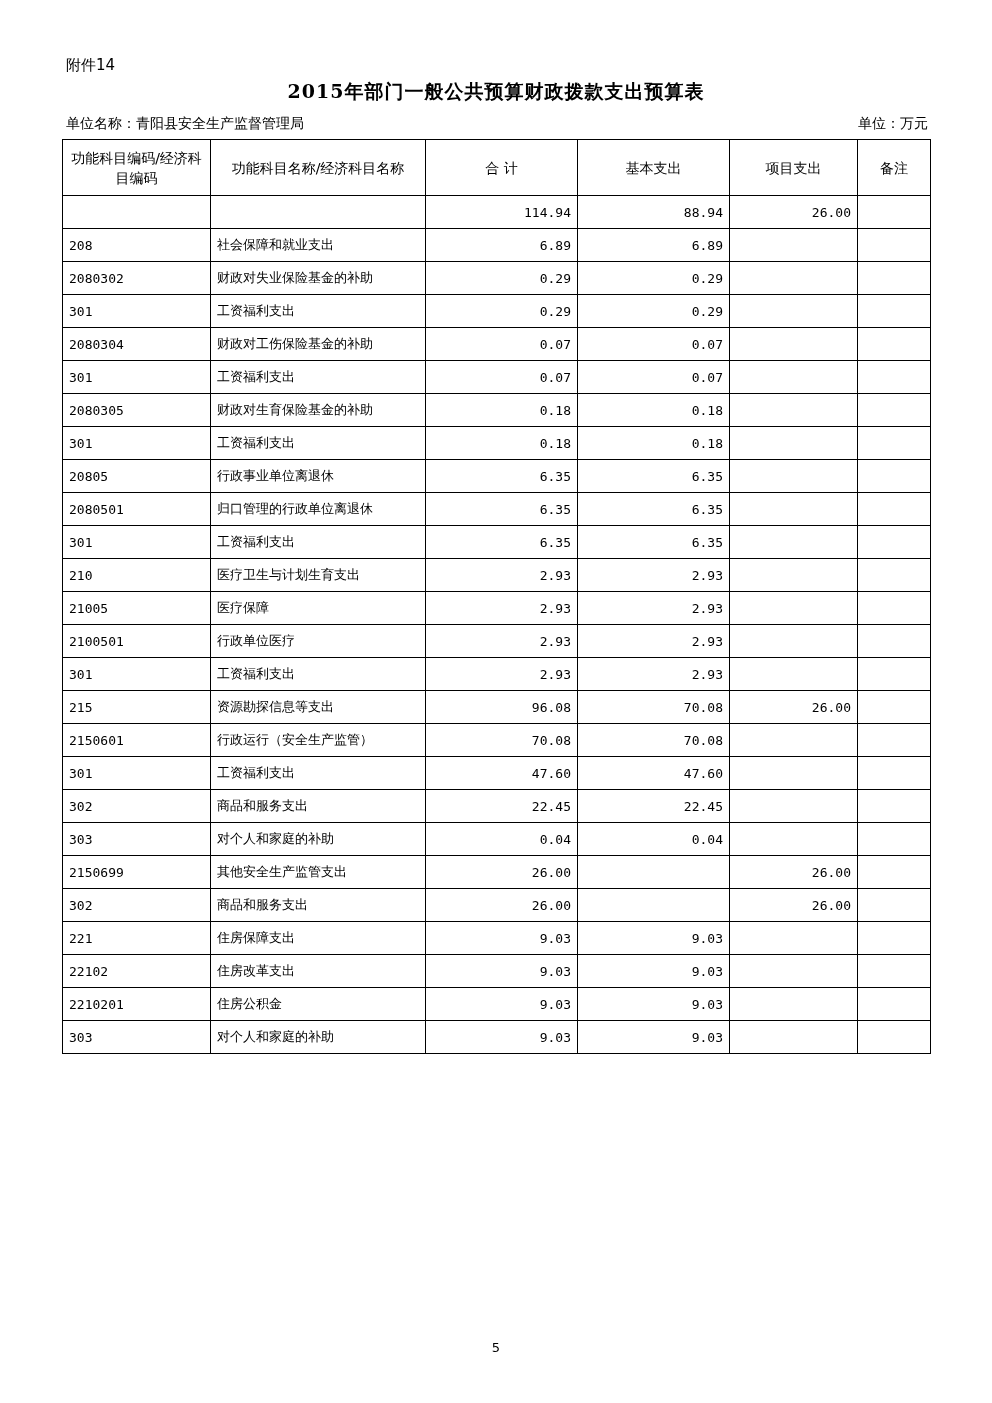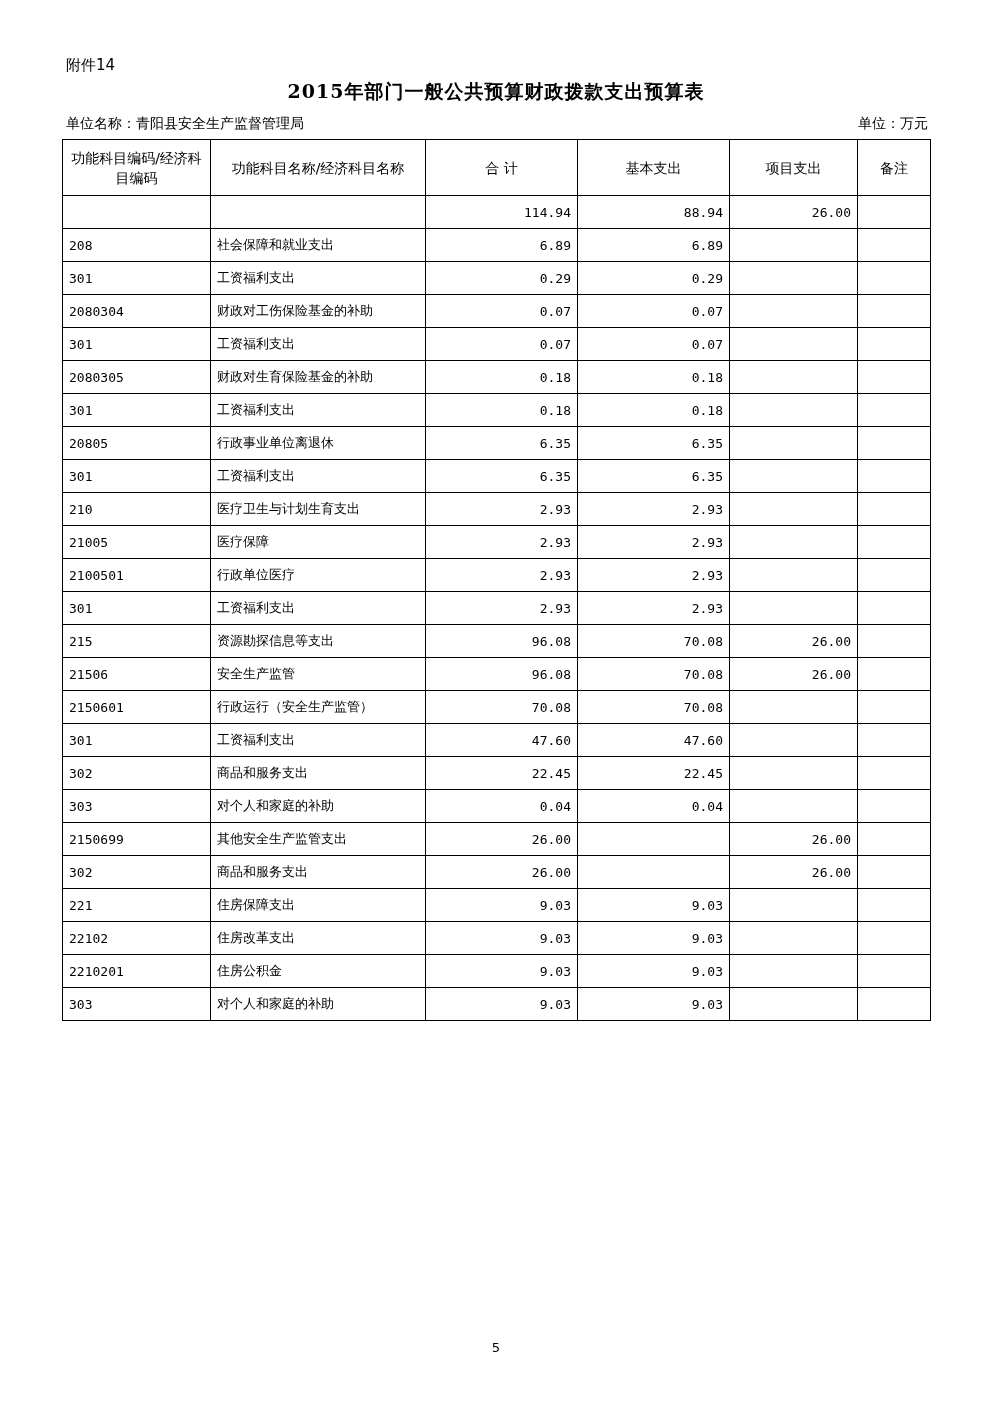--- a/index.html
+++ b/index.html
@@ -155,20 +155,28 @@
         </tr>
         <tr>
           <td class="code lvl0">208</td>
           <td class="name nm-lvl0">社会保障和就业支出</td>
           <td class="num">6.89</td>
           <td class="num">6.89</td>
           <td class="num"></td>
           <td class="remark"></td>
         </tr>
         <tr>
+          <td class="code lvl2">2080302</td>
+          <td class="name nm-lvl2">财政对失业保险基金的补助</td>
+          <td class="num">0.29</td>
+          <td class="num">0.29</td>
+          <td class="num"></td>
+          <td class="remark"></td>
+        </tr>
+        <tr>
           <td class="code lvl3">301</td>
           <td class="name nm-lvl3">工资福利支出</td>
           <td class="num">0.29</td>
           <td class="num">0.29</td>
           <td class="num"></td>
           <td class="remark"></td>
         </tr>
         <tr>
           <td class="code lvl2">2080304</td>
           <td class="name nm-lvl2">财政对工伤保险基金的补助</td>
@@ -203,20 +211,28 @@
         </tr>
         <tr>
           <td class="code lvl1">20805</td>
           <td class="name nm-lvl1">行政事业单位离退休</td>
           <td class="num">6.35</td>
           <td class="num">6.35</td>
           <td class="num"></td>
           <td class="remark"></td>
         </tr>
         <tr>
+          <td class="code lvl2">2080501</td>
+          <td class="name nm-lvl2">归口管理的行政单位离退休</td>
+          <td class="num">6.35</td>
+          <td class="num">6.35</td>
+          <td class="num"></td>
+          <td class="remark"></td>
+        </tr>
+        <tr>
           <td class="code lvl3">301</td>
           <td class="name nm-lvl3">工资福利支出</td>
           <td class="num">6.35</td>
           <td class="num">6.35</td>
           <td class="num"></td>
           <td class="remark"></td>
         </tr>
         <tr>
           <td class="code lvl0">210</td>
           <td class="name nm-lvl0">医疗卫生与计划生育支出</td>
@@ -251,28 +267,20 @@
         </tr>
         <tr>
           <td class="code lvl0">215</td>
           <td class="name nm-lvl0">资源勘探信息等支出</td>
           <td class="num">96.08</td>
           <td class="num">70.08</td>
           <td class="num">26.00</td>
           <td class="remark"></td>
         </tr>
         <tr>
-          <td class="code lvl1">21506</td>
-          <td class="name nm-lvl1">安全生产监管</td>
-          <td class="num">96.08</td>
-          <td class="num">70.08</td>
-          <td class="num">26.00</td>
-          <td class="remark"></td>
-        </tr>
-        <tr>
           <td class="code lvl2">2150601</td>
           <td class="name nm-lvl2">行政运行（安全生产监管）</td>
           <td class="num">70.08</td>
           <td class="num">70.08</td>
           <td class="num"></td>
           <td class="remark"></td>
         </tr>
         <tr>
           <td class="code lvl3">301</td>
           <td class="name nm-lvl3">工资福利支出</td>

